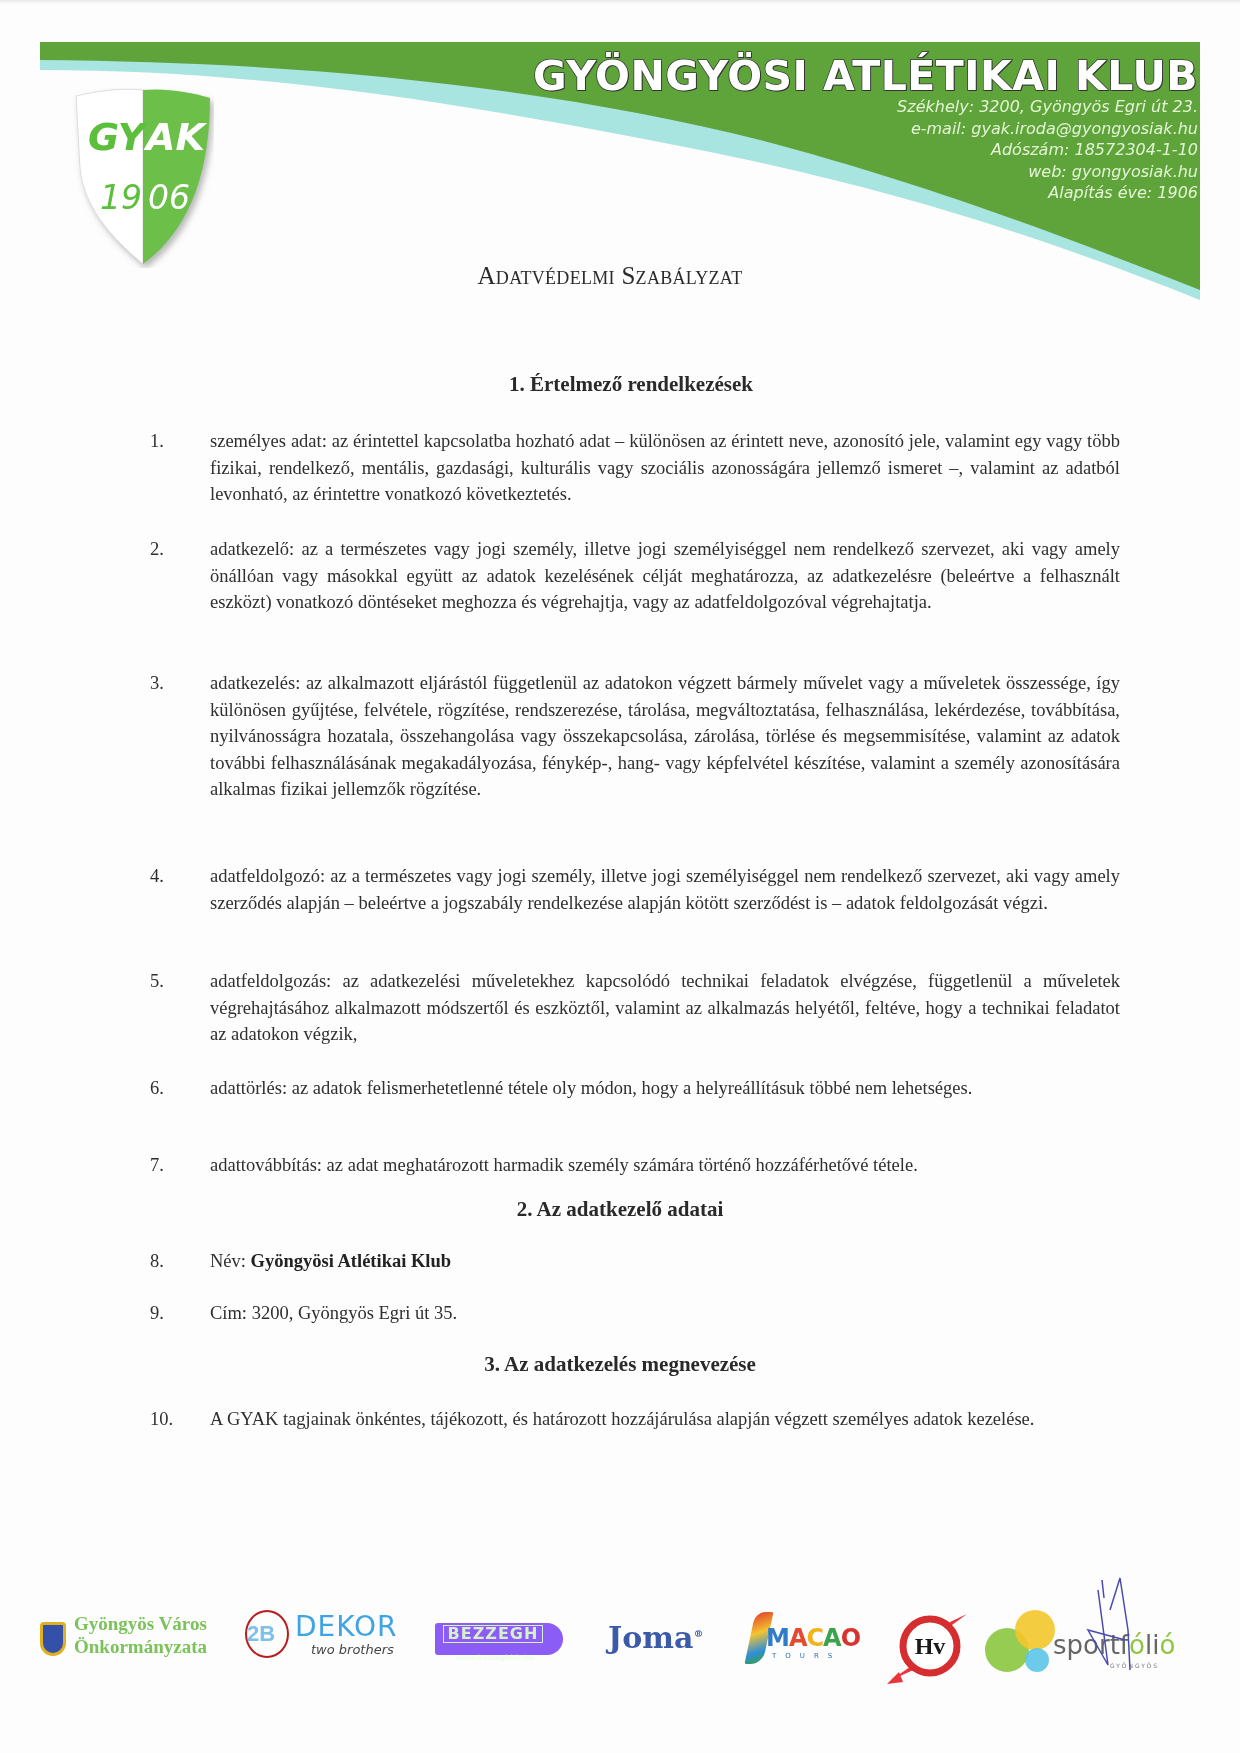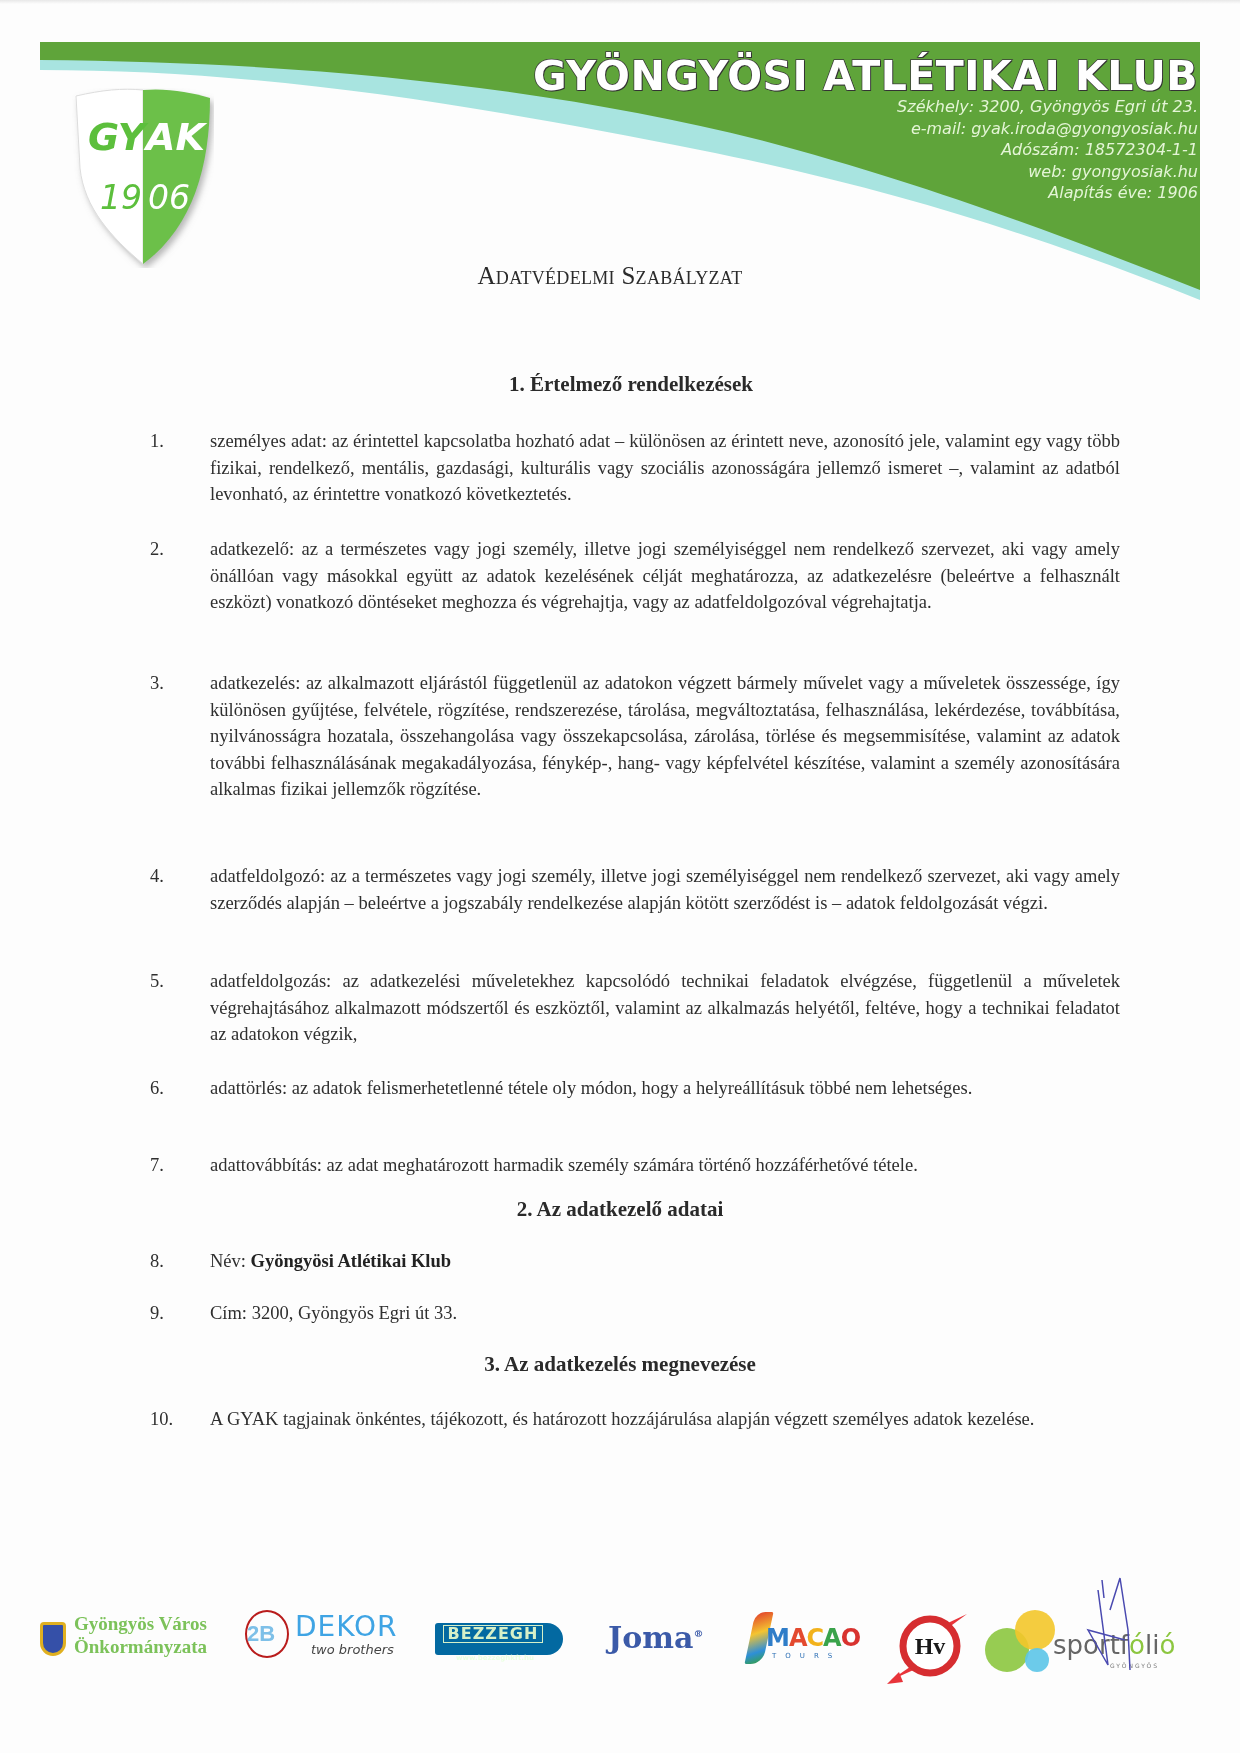--- a/index.html
+++ b/index.html
@@ -52,21 +52,21 @@
     .sponsor { position: absolute; }
     .s-gyongyos { left: 40px; top: 52px; width: 180px; height: 60px; }
     .s-gyongyos .crest { position: absolute; left: 0; top: 10px; width: 26px; height: 34px; border-radius: 4px 4px 13px 13px; background: #3550a8; border: 3px solid #e0b020; }
     .s-gyongyos .label { position: absolute; left: 34px; top: 0px; font-family: "Liberation Serif", serif; font-weight: bold; font-size: 19px; line-height: 23px; color: #7cc25a; white-space: nowrap; }
 
     .s-dekor { left: 245px; top: 50px; width: 160px; height: 60px; }
     .s-dekor .ring { position: absolute; left: 0; top: 0; width: 44px; height: 48px; border: 2px solid #b91c1c; border-radius: 50%; font-family: "Liberation Sans", sans-serif; font-size: 22px; line-height: 44px; text-align: left; color: #7ec0e8; font-weight: bold; }
     .s-dekor .word { position: absolute; left: 50px; top: 0; font-family: "DejaVu Sans", sans-serif; font-size: 28px; color: #3fa4e4; letter-spacing: 1px; }
     .s-dekor .sub { position: absolute; left: 66px; top: 32px; font-family: "DejaVu Sans", sans-serif; font-style: italic; font-size: 13px; color: #444; }
 
-    .s-bezzegh { left: 435px; top: 63px; width: 128px; height: 32px; background: #0369a1; border-radius: 3px 16px 16px 3px; }
+    .s-bezzegh { left: 435px; top: 63px; width: 128px; height: 32px; background: #8b5cf6; border-radius: 3px 16px 16px 3px; }
     .s-bezzegh .word { position: absolute; left: 0; width: 110px; top: 2px; text-align: center; font-family: "DejaVu Sans", sans-serif; font-weight: bold; font-size: 16px; color: #d6f0c8; letter-spacing: 1px; border: 1px solid #d6f0c8; margin-left: 8px; width: 100px; height: 18px; line-height: 16px; }
     .s-bezzegh .url { position: absolute; left: 0; width: 120px; top: 21px; text-align: center; font-family: "DejaVu Sans", sans-serif; font-weight: bold; font-size: 7px; color: #eaffe0; margin-top: 10px; }
 
     .s-joma { left: 608px; top: 60px; font-family: "DejaVu Serif", serif; font-weight: bold; font-size: 30px; color: #3b5aa8; }
     .s-joma sup { font-size: 10px; color: #3b5aa8; }
 
     .s-macao { left: 750px; top: 52px; width: 110px; height: 60px; }
     .s-macao .bird { position: absolute; left: 0; top: 0; width: 18px; height: 52px; background: linear-gradient(160deg, #e23c2c 0%, #f4c430 40%, #2e8fd8 75%, #36a03c 100%); border-radius: 10px 2px 12px 2px; transform: skewX(-12deg); }
     .s-macao .word { position: absolute; left: 16px; top: 12px; font-family: "DejaVu Sans", sans-serif; font-weight: bold; font-size: 24px; letter-spacing: -1px; }
     .s-macao .word span:nth-child(1) { color: #2f7dc8; }
@@ -96,21 +96,21 @@
 <div class="banner">
   <svg width="1240" height="300">
     <path d="M40,42 L1200,42 L1200,82 C900,60 500,40 40,48 Z" fill="#a8e4e0"></path>
     <path d="M40,42 L1200,42 L1200,300 C1050,240 900,190 700,150 C450,100 250,70 40,70 Z" fill="#a8e4e0"></path>
     <path d="M40,42 L1200,42 L1200,290 C1060,235 930,185 760,140 C560,90 320,62 40,60 Z" fill="#5fa43a"></path>
   </svg>
   <div class="club-name">GYÖNGYÖSI ATLÉTIKAI KLUB</div>
   <div class="club-info">
     <div>Székhely: 3200, Gyöngyös Egri út 23.</div>
     <div>e-mail: gyak.iroda@gyongyosiak.hu</div>
-    <div>Adószám: 18572304-1-1</div>
+    <div>Adószám: 18572304-1-10</div>
     <div>web: gyongyosiak.hu</div>
     <div>Alapítás éve: 1906</div>
   </div>
 </div>
 
 <svg class="shield" viewBox="0 0 142 180">
   <defs>
     <filter id="sh" x="-20%" y="-20%" width="140%" height="140%">
       <feDropShadow dx="3" dy="4" stdDeviation="3" flood-color="#888" flood-opacity="0.6"></feDropShadow>
     </filter>
@@ -159,21 +159,21 @@
 </div>
 
 <div class="section-heading" style="top:1197px;">2. Az adatkezelő adatai</div>
 
 <div class="item" style="top:1248px;">
   <span class="num">8.</span>
   <div class="txt"><span>Név: </span><b>Gyöngyösi Atlétikai Klub</b></div>
 </div>
 <div class="item" style="top:1300px;">
   <span class="num">9.</span>
-  <div class="txt">Cím: 3200, Gyöngyös Egri út 33.</div>
+  <div class="txt">Cím: 3200, Gyöngyös Egri út 35.</div>
 </div>
 
 <div class="section-heading" style="top:1352px;">3. Az adatkezelés megnevezése</div>
 
 <div class="item" style="top:1406px;">
   <span class="num">10.</span>
   <div class="txt">A GYAK tagjainak önkéntes, tájékozott, és határozott hozzájárulása alapján végzett személyes adatok kezelése.</div>
 </div>
 
 <div class="sponsors">

